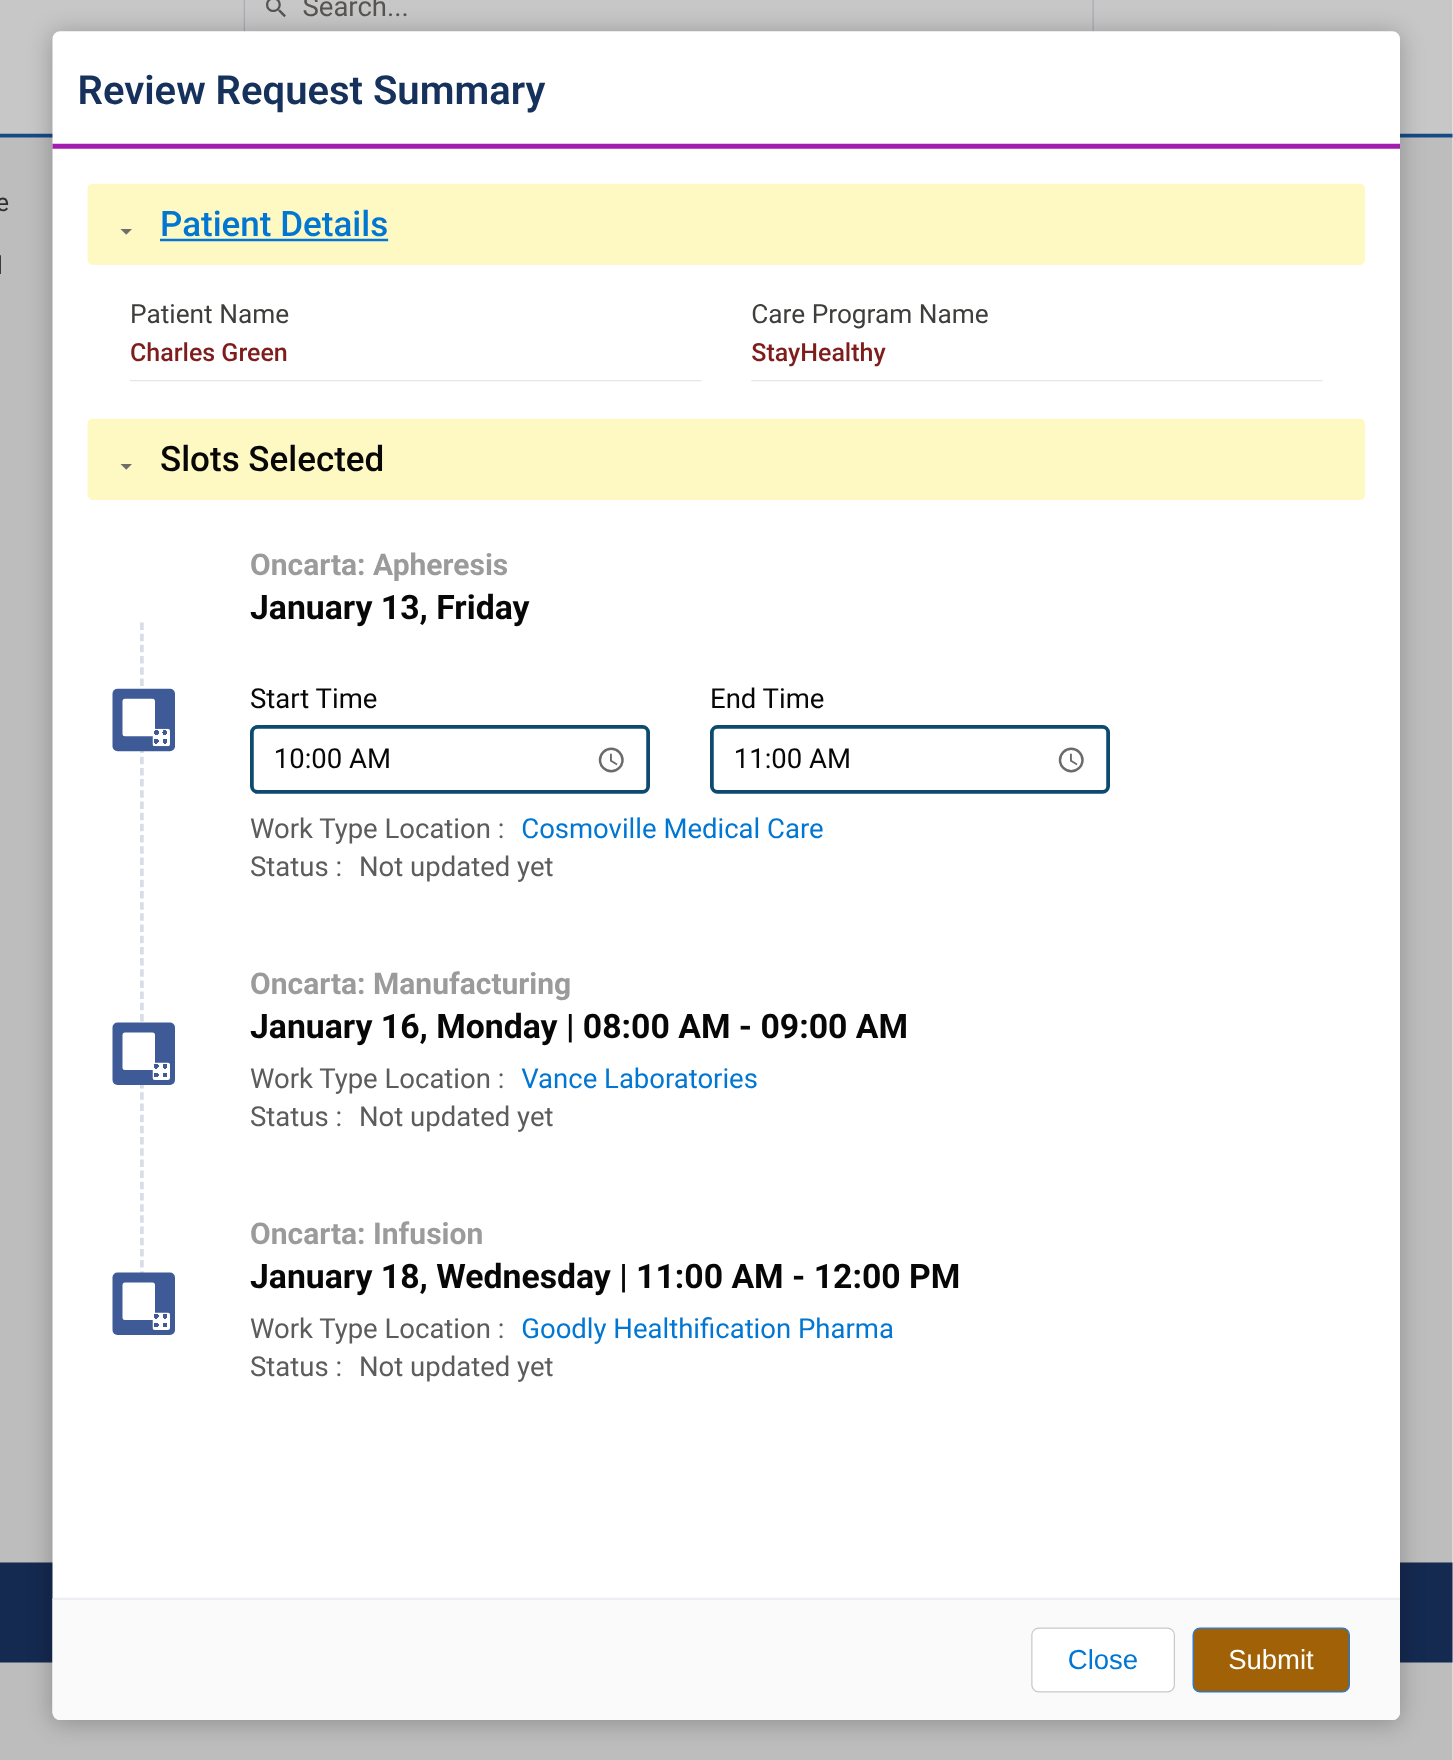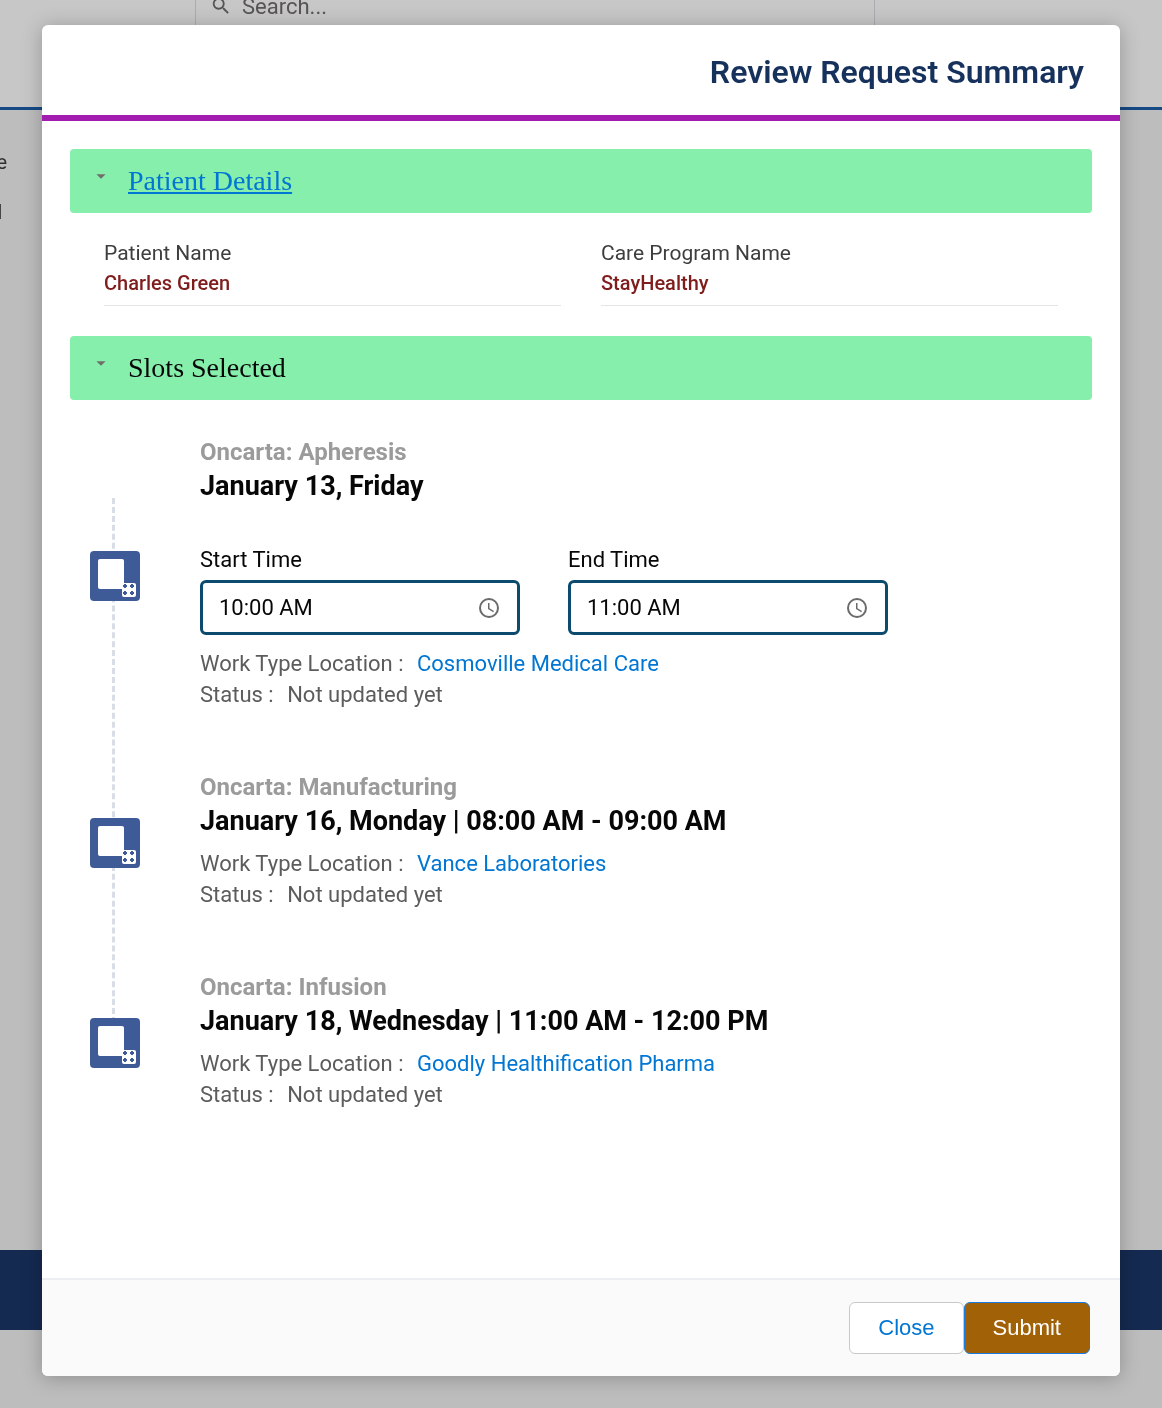--- a/index.html
+++ b/index.html
@@ -68,42 +68,41 @@
     right: 42px;
     bottom: 32px;
     background: #fff;
     border-radius: 6px;
     box-shadow: 0 2px 20px rgba(0,0,0,0.25);
     display: flex;
     flex-direction: column;
   }
   .modal-header {
     padding: 28px 36px 24px 20px;
-    text-align: right;
-    border-bottom: 6px solid #a21caf;
+    text-align: left;
+    border-bottom: 4px solid #a21caf;
   }
   .modal-title {
     font-size: 32px;
     font-weight: 600;
     color: #16325c;
   }
   .modal-body {
     flex: 1;
     overflow-y: auto;
     padding: 28px 28px 10px 28px;
   }
   .section-header {
-    background: #86efac;
+    background: #fef9c3;
     border-radius: 4px;
     padding: 16px 20px;
     display: flex;
-    align-items: flex-start;
+    align-items: flex-end;
     gap: 16px;
     margin-bottom: 18px;
-    font-family: Liberation Serif, serif;
   }
   .section-header svg {
     width: 22px; height: 22px;
     fill: #706e6b;
   }
   .section-title {
     font-size: 28px;
     font-weight: 500;
     color: #080707;
   }
@@ -217,23 +216,24 @@
   }
   .time-input svg { width: 24px; height: 24px; fill:#6b6b6b;}
   .meta-row {
     font-size: 22px;
     color: #5c5c5c;
     margin-bottom: 6px;
   }
   .meta-row .link { color: #0176d3; margin-left: 8px;}
   .modal-footer {
     border-top: 2px solid #eceef1;
-    padding: 22px 30px;
+    padding: 22px 40px;
     display: flex;
     justify-content: flex-end;
+    gap: 14px;
     background: #fafafa;
     border-radius: 0 0 6px 6px;
     margin-top: 36px;
   }
   .btn {
     font-size: 22px;
     padding: 12px 28px;
     border-radius: 6px;
     border: 1px solid #c9c9c9;
     background: #fff;

